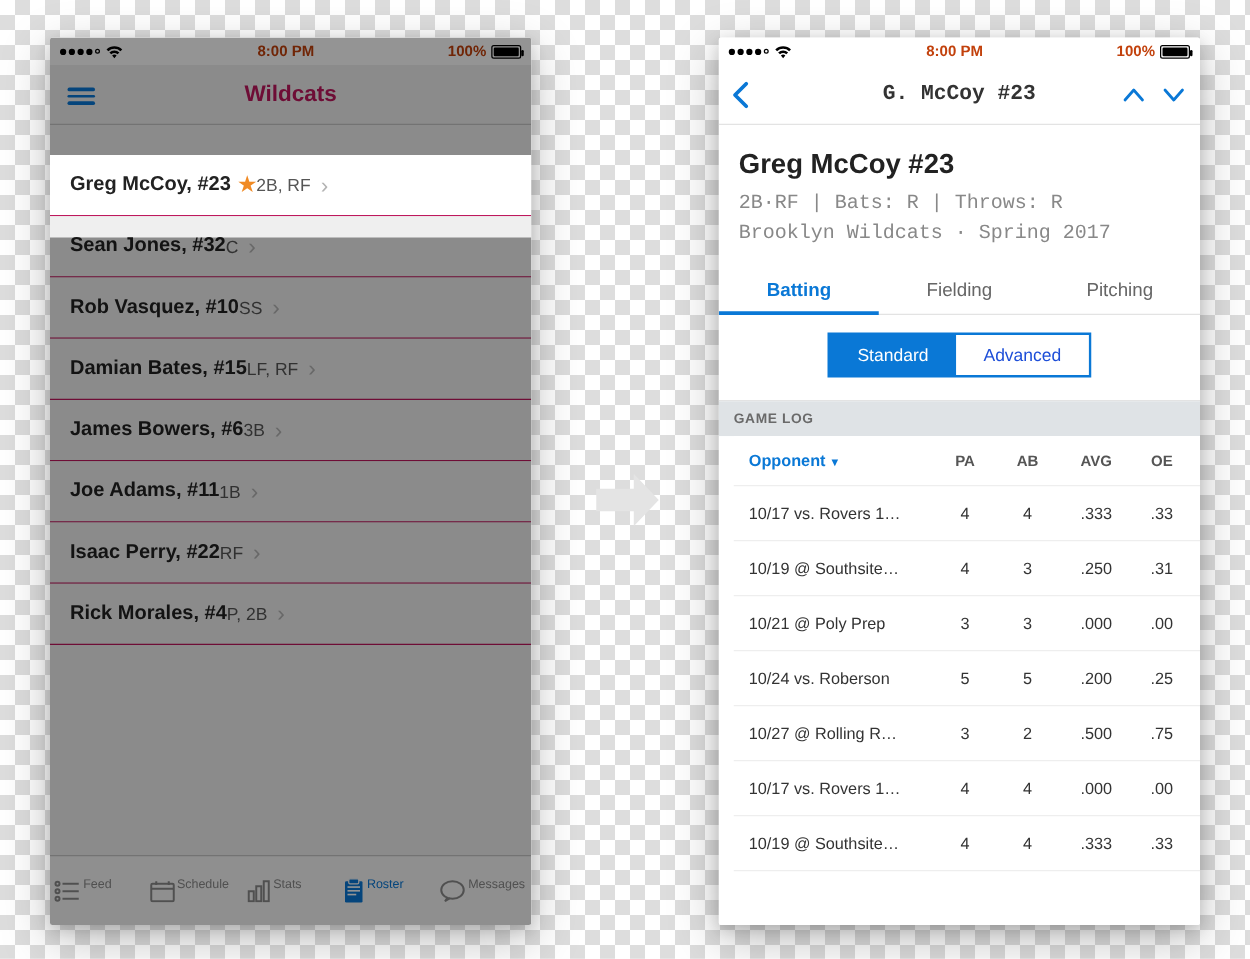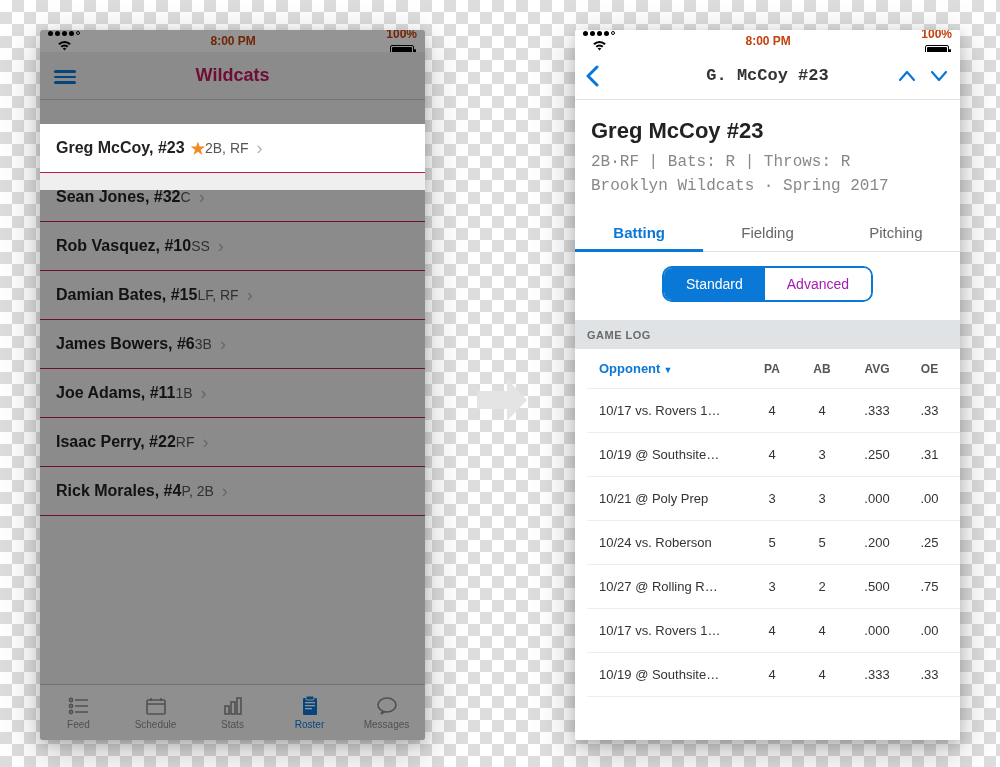--- a/index.html
+++ b/index.html
@@ -29,21 +29,21 @@
   }
   .phone.left { left: 40px; top: 30px; }
   .phone.right { left: 575px; top: 30px; }
 
   
   .statusbar {
     height: 22px; display:flex; align-items:center; justify-content:space-between;
     padding: 0 8px; font-size: 12px; font-weight: 600; color:#c2410c;
     background:#fff;
   }
-  .statusbar .left, .statusbar .right { display:flex; align-items:center; gap:4px;flex-direction:column; }
+  .statusbar .left, .statusbar .right { display:flex; align-items:center; gap:4px; }
   .sig-dots { display:flex; gap:2px; }
   .sig-dots span { width:5px; height:5px; border-radius:50%; background:#000; display:inline-block;}
   .sig-dots span.empty { background:transparent; border:1px solid #000; width:4px; height:4px;}
   .wifi { font-size: 13px; }
   .battery {
     width: 24px; height: 11px; border:1px solid #000; border-radius:2px; position:relative;
   }
   .battery::after { content:""; position:absolute; right:-3px; top:3px; width:2px; height:5px; background:#000; border-radius:1px;}
   .battery .fill { position:absolute; left:1px; top:1px; bottom:1px; right:1px; background:#000; border-radius:1px;}
 
@@ -67,21 +67,21 @@
   .row.selected { background:#fff; }
   .row .name { font-size:16px; font-weight:600; color:#222; display:flex; align-items:center; gap:6px;}
   .row .star { color:#f08a24; font-size:16px; }
   .row .right { display:flex; align-items:center; gap:8px; font-size:14px; color:#555;}
   .row .chev { color:#b3b3b3; font-size:18px; }
 
   .tabbar {
     height:56px; background:#f7f7f7; border-top:1px solid #c7c7c7;
     display:flex; justify-content:space-around; align-items:center;
   }
-  .tabitem { display:flex; flex-direction:column; align-items:center; width:72px; gap:2px; color:#8a8a8a;}
+  .tabitem { display:flex; flex-direction:row; align-items:flex-start; width:72px; gap:2px; color:#8a8a8a;}
   .tabitem.active { color:#0a78d6; }
   .tabitem .icon { height:22px; display:flex; align-items:center; justify-content:center; }
   .tabitem .lbl { font-size:10px; }
 
   
   .left .maskwrap { position:relative; flex:1; display:flex; flex-direction:column; }
   .left .dim-top { position:absolute; left:0; right:0; top:0; height:94px; background:rgba(0,0,0,.42);}
   .left .dim-bot { position:absolute; left:0; right:0; top:160px; bottom:0; background:rgba(0,0,0,.42);}
 
   
@@ -96,24 +96,24 @@
   .player-head { padding:18px 16px 14px; background:#fff; }
   .player-head h1 { font-size:22px; font-weight:700; color:#222; margin-bottom:6px;}
   .player-head .meta { font-size:16px; color:#888; line-height:1.5;font-family:Liberation Mono, monospace;}
 
   .stat-tabs { display:flex; border-bottom:1px solid #e3e3e3; background:#fff;}
   .stat-tab { flex:1; text-align:center; padding:12px 12px 10px; font-size:15px; color:#666; position:relative;}
   .stat-tab.active { color:#0a78d6; font-weight:600;}
   .stat-tab.active::after { content:""; position:absolute; left:0; right:0; bottom:-1px; height:3px; background:#0a78d6;}
 
   .seg-wrap { background:#fff; padding:14px 0 18px; display:flex; justify-content:center; border-bottom:1px solid #e3e3e3; }
-  .seg { display:flex; border:2px solid #0a78d6; border-radius:10px; overflow:hidden; }
+  .seg { display:flex; border:2px solid #0a78d6; border-radius:0; overflow:hidden; }
   .seg div { padding:8px 22px; font-size:14px; }
   .seg .on { background:#0a78d6; color:#fff; }
-  .seg .off { color:#a21caf; background:#fff; }
+  .seg .off { color:#1d4ed8; background:#fff; }
 
   .gl-head { font-size:11px; letter-spacing:.5px; padding:8px 12px; color:#6a6a6a; background:#dfe3e6; font-weight:600;}
 
   .table { background:#fff; flex:1; }
   .table .thead, .table .trow { display:flex; align-items:center; border-bottom:1px solid #eee;margin-left:12px; }
   .table .thead { height:40px; font-size:12px; font-weight:600; color:#555; background:#fff;}
   .table .trow { height:44px; font-size:13px; color:#333; }
   .table .c-opp { flex:0 0 160px; padding-left:12px; white-space:nowrap; overflow:hidden; text-overflow:ellipsis;}
   .table .c-num { flex:0 0 50px; text-align:center; }
   .table .c-avg { flex:0 0 60px; text-align:center; }

